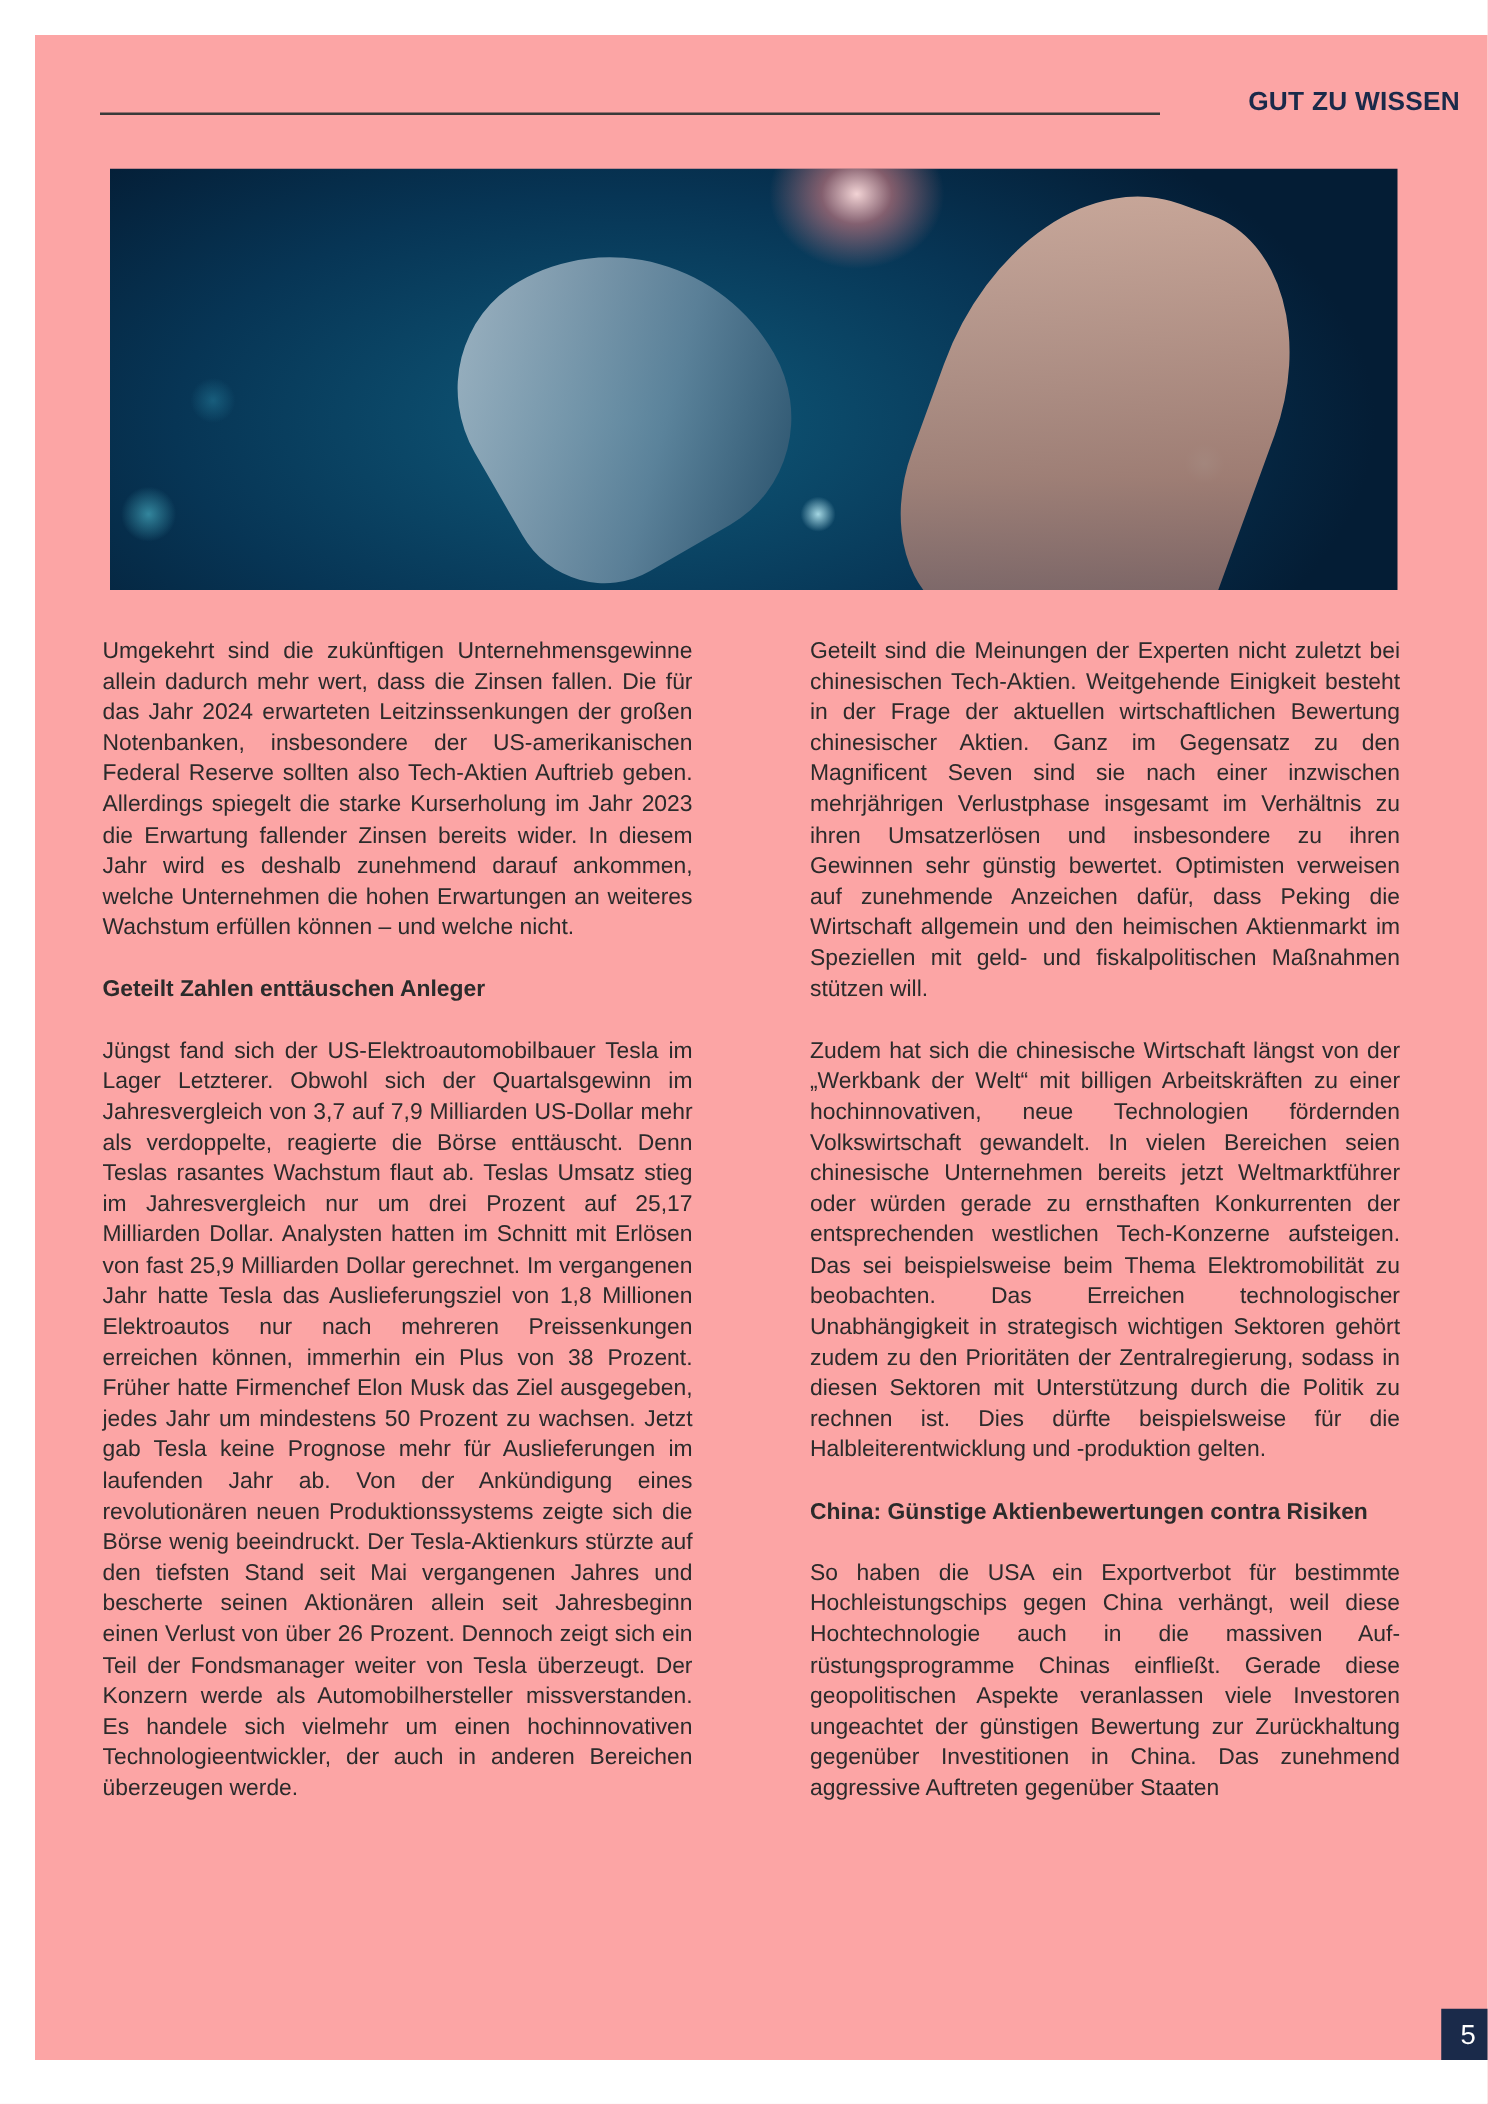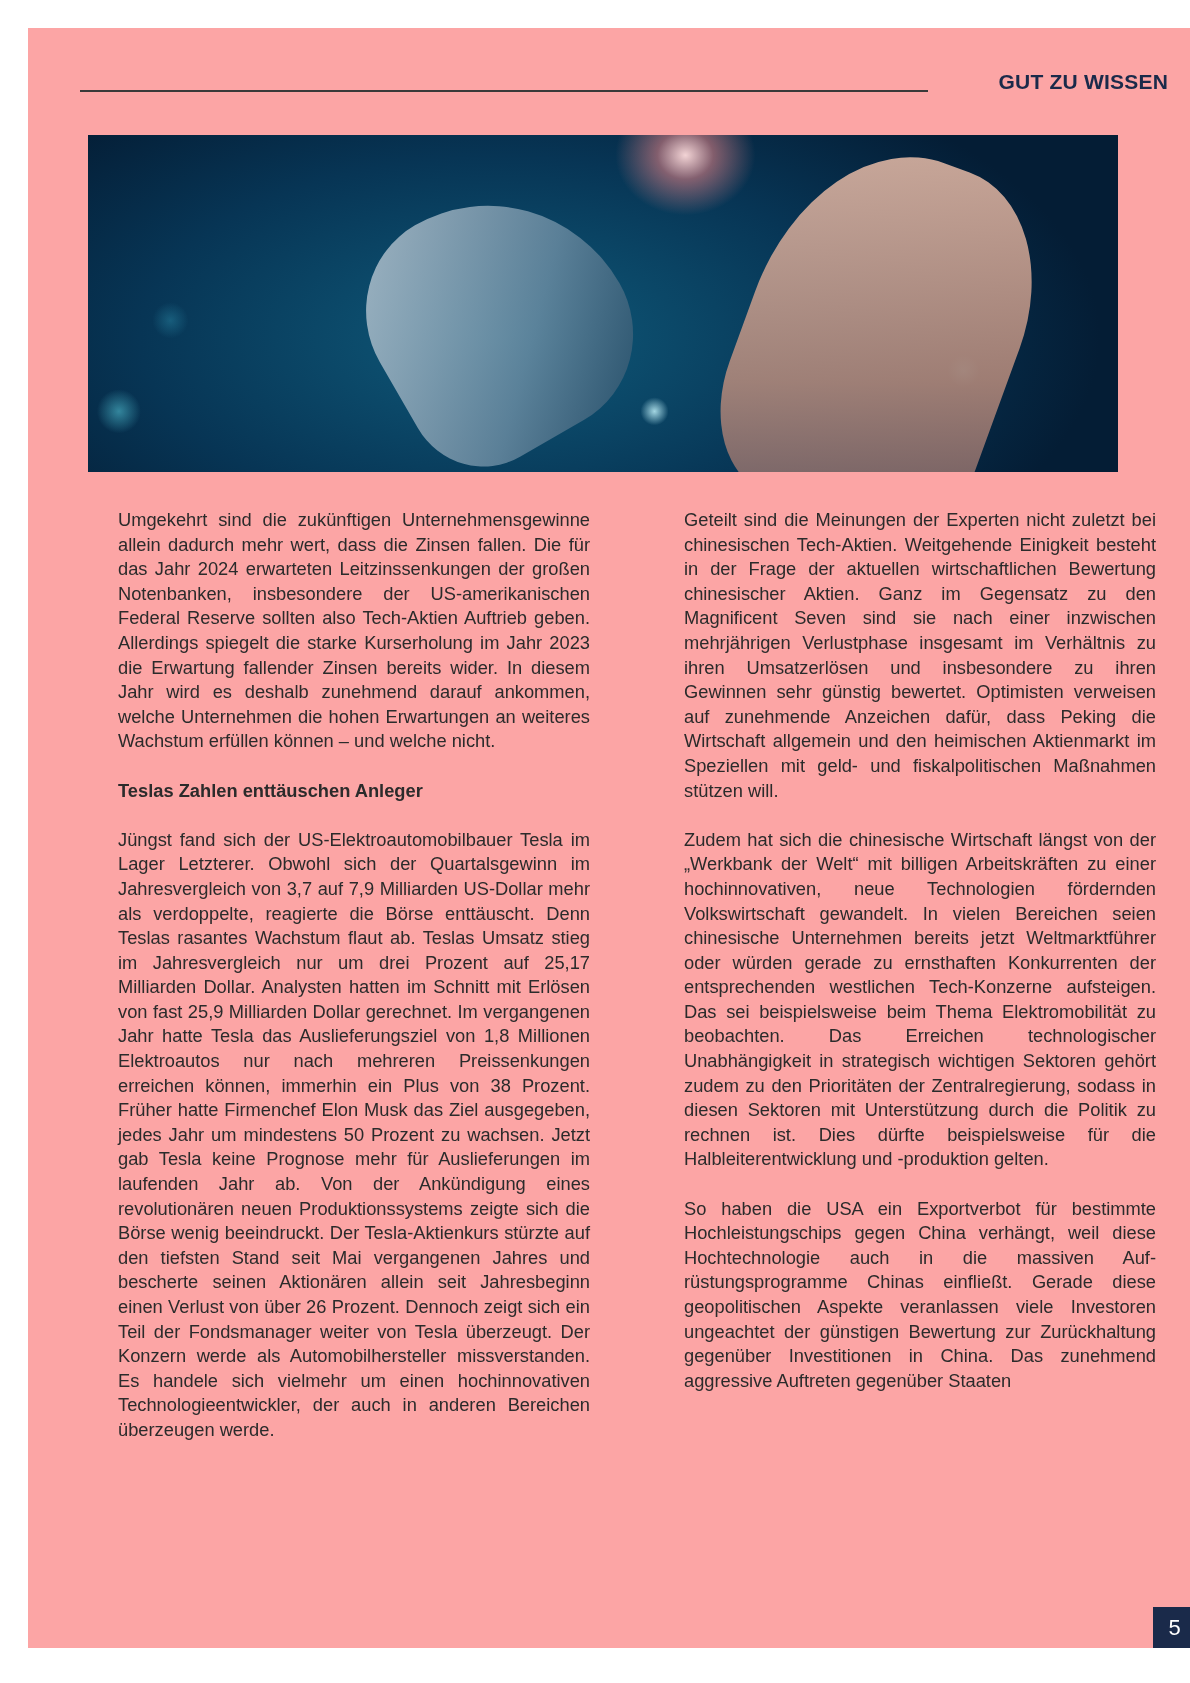--- a/index.html
+++ b/index.html
@@ -11,21 +11,21 @@
     background:
       radial-gradient(ellipse 70px 60px at 58% 6%, rgba(255,220,220,0.95), rgba(255,140,140,0.5) 40%, rgba(0,0,0,0) 100%),
       radial-gradient(circle 14px at 55% 82%, rgba(180,230,240,0.9), rgba(0,0,0,0) 100%),
       radial-gradient(circle 22px at 3% 82%, rgba(70,170,190,0.7), rgba(0,0,0,0) 100%),
       radial-gradient(circle 18px at 8% 55%, rgba(40,130,160,0.5), rgba(0,0,0,0) 100%),
       radial-gradient(circle 16px at 85% 70%, rgba(40,130,160,0.5), rgba(0,0,0,0) 100%),
       radial-gradient(ellipse 600px 300px at 40% 60%, #0f5a7a, #073555 60%, #041d35 100%);
   }
   .robot-hand { position:absolute; left:28%; top:18%; width:24%; height:75%; background:linear-gradient(135deg, #c8d3dc, #6e8ea4 60%, #2a4d66); border-radius:40% 60% 40% 30%; transform:rotate(-30deg); opacity:0.8; }
   .human-hand { position:absolute; left:64%; top:5%; width:26%; height:110%; background:linear-gradient(160deg, #f1c5b0, #b98c7c 60%, #6f5a60); border-radius:50% 40% 20% 30%; transform:rotate(20deg); opacity:0.85; }
-  .col { position:absolute; top:480px; width:472px; font-family:"Liberation Sans", sans-serif; font-size:18.3px; line-height:24.6px; color:#2b2b2b; text-align:justify; hyphens:manual;margin-left:36px; }
+  .col { position:absolute; top:480px; width:472px; font-family:"Liberation Sans", sans-serif; font-size:18.3px; line-height:24.6px; color:#2b2b2b; text-align:justify; hyphens:manual; }
   .col.left { left:54px; }
   .col.right { left:620px; }
   .col p { margin:0 0 24.6px 0; }
   .col h3 { margin:0 0 24.6px 0; font-size:18.3px; line-height:24.6px; font-weight:bold; color:#2b2b2b; }
   .col h3.just { text-align:justify; text-align-last:left; }
   .page-num { position:absolute; right:0; bottom:0; width:43px; height:41px; background:#1a2a4a; color:#ffffff; font-family:"Liberation Sans", sans-serif; font-size:22px; display:flex; align-items:center; justify-content:center; }
 </style>
 </head>
 <body>
 
@@ -33,24 +33,25 @@
   <div class="rule"></div>
   <div class="section-label">GUT ZU WISSEN</div>
 
   <div class="hero">
     <div class="robot-hand"></div>
     <div class="human-hand"></div>
   </div>
 
   <div class="col left">
     <p>Umgekehrt sind die zukünftigen Unternehmens­gewinne allein dadurch mehr wert, dass die Zinsen fallen. Die für das Jahr 2024 erwarteten Leitzinssen­kungen der großen Notenbanken, insbesondere der US-amerikanischen Federal Reserve sollten also Tech-Aktien Auftrieb geben. Allerdings spiegelt die starke Kurserholung im Jahr 2023 die Erwartung fallender Zinsen bereits wider. In diesem Jahr wird es deshalb zunehmend darauf ankommen, welche Unterneh­men die hohen Erwartungen an weiteres Wachstum erfüllen können – und welche nicht.</p>
-    <h3>Teslas Zahlen enttäuschen Anleger</h3>
+    <h3>Geteilt Zahlen enttäuschen Anleger</h3>
     <p>Jüngst fand sich der US-Elektroautomobilbauer Tesla im Lager Letzterer. Obwohl sich der Quartalsgewinn im Jahresvergleich von 3,7 auf 7,9 Milliarden US-Dollar mehr als verdoppelte, reagierte die Börse enttäuscht. Denn Teslas rasantes Wachstum flaut ab. Teslas Um­satz stieg im Jahresvergleich nur um drei Prozent auf 25,17 Milliarden Dollar. Analysten hatten im Schnitt mit Erlösen von fast 25,9 Milliarden Dollar gerechnet. Im vergangenen Jahr hatte Tesla das Auslieferungs­ziel von 1,8 Millionen Elektroautos nur nach mehreren Preissenkungen erreichen können, immerhin ein Plus von 38 Prozent. Früher hatte Firmenchef Elon Musk das Ziel ausgegeben, jedes Jahr um mindestens 50 Prozent zu wachsen. Jetzt gab Tesla keine Prognose mehr für Auslieferungen im laufenden Jahr ab. Von der Ankündigung eines revolutionären neuen Pro­duktionssystems zeigte sich die Börse wenig beein­druckt. Der Tesla-Aktienkurs stürzte auf den tiefsten Stand seit Mai vergangenen Jahres und bescherte seinen Aktionären allein seit Jahresbeginn einen Ver­lust von über 26 Prozent. Dennoch zeigt sich ein Teil der Fondsmanager weiter von Tesla überzeugt. Der Konzern werde als Automobilhersteller missverstan­den. Es handele sich vielmehr um einen hochinno­vativen Technologieentwickler, der auch in anderen Bereichen überzeugen werde.</p>
   </div>
 
   <div class="col right">
     <p>Geteilt sind die Meinungen der Experten nicht zuletzt bei chinesischen Tech-Aktien. Weitgehende Einigkeit besteht in der Frage der aktuellen wirtschaftlichen Bewertung chinesischer Aktien. Ganz im Gegensatz zu den Magnificent Seven sind sie nach einer inzwi­schen mehrjährigen Verlustphase insgesamt im Ver­hältnis zu ihren Umsatzerlösen und insbesondere zu ihren Gewinnen sehr günstig bewertet. Optimisten verweisen auf zunehmende Anzeichen dafür, dass Peking die Wirtschaft allgemein und den heimischen Aktienmarkt im Speziellen mit geld- und fiskalpoliti­schen Maßnahmen stützen will.</p>
     <p>Zudem hat sich die chinesische Wirtschaft längst von der „Werkbank der Welt“ mit billigen Arbeits­kräften zu einer hochinnovativen, neue Technolo­gien fördernden Volkswirtschaft gewandelt. In vielen Bereichen seien chinesische Unternehmen bereits jetzt Weltmarktführer oder würden gerade zu ernst­haften Konkurrenten der entsprechenden westlichen Tech-Konzerne aufsteigen. Das sei beispielsweise beim Thema Elektromobilität zu beobachten. Das Erreichen technologischer Unabhängigkeit in strate­gisch wichtigen Sektoren gehört zudem zu den Prio­ritäten der Zentralregierung, sodass in diesen Sekto­ren mit Unterstützung durch die Politik zu rechnen ist. Dies dürfte beispielsweise für die Halbleiterent­wicklung und -produktion gelten.</p>
+    <h3 class="just">China: Günstige Aktienbewertungen contra Risiken</h3>
     <p>So haben die USA ein Exportverbot für bestimm­te Hochleistungschips gegen China verhängt, weil diese Hochtechnologie auch in die massiven Auf­rüstungsprogramme Chinas einfließt. Gerade diese geopolitischen Aspekte veranlassen viele Investoren ungeachtet der günstigen Bewertung zur Zurück­haltung gegenüber Investitionen in China. Das zu­nehmend aggressive Auftreten gegenüber Staaten</p>
   </div>
 
   <div class="page-num">5</div>
 </div>
 
 </body></html>

